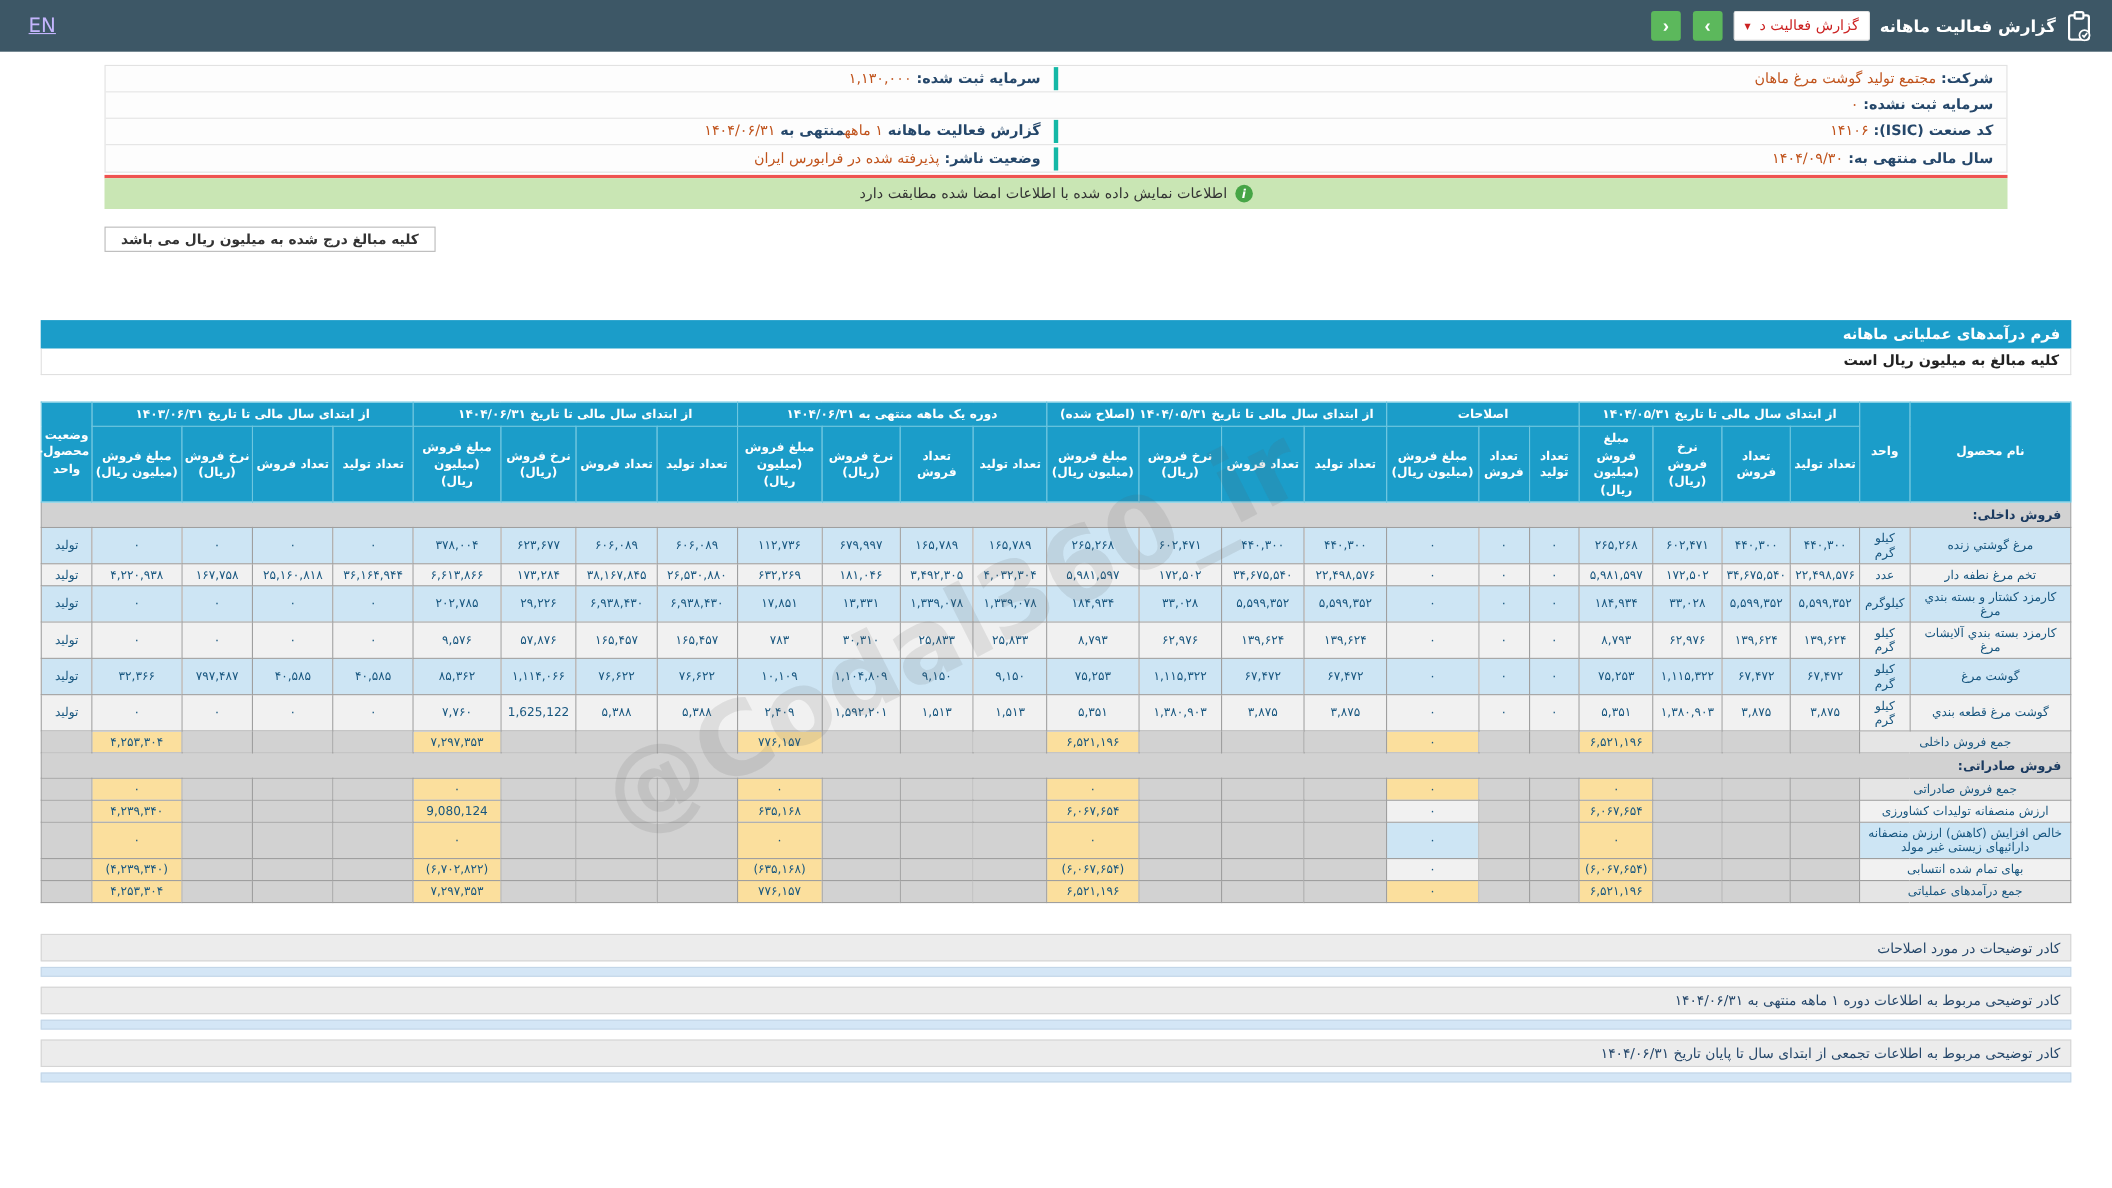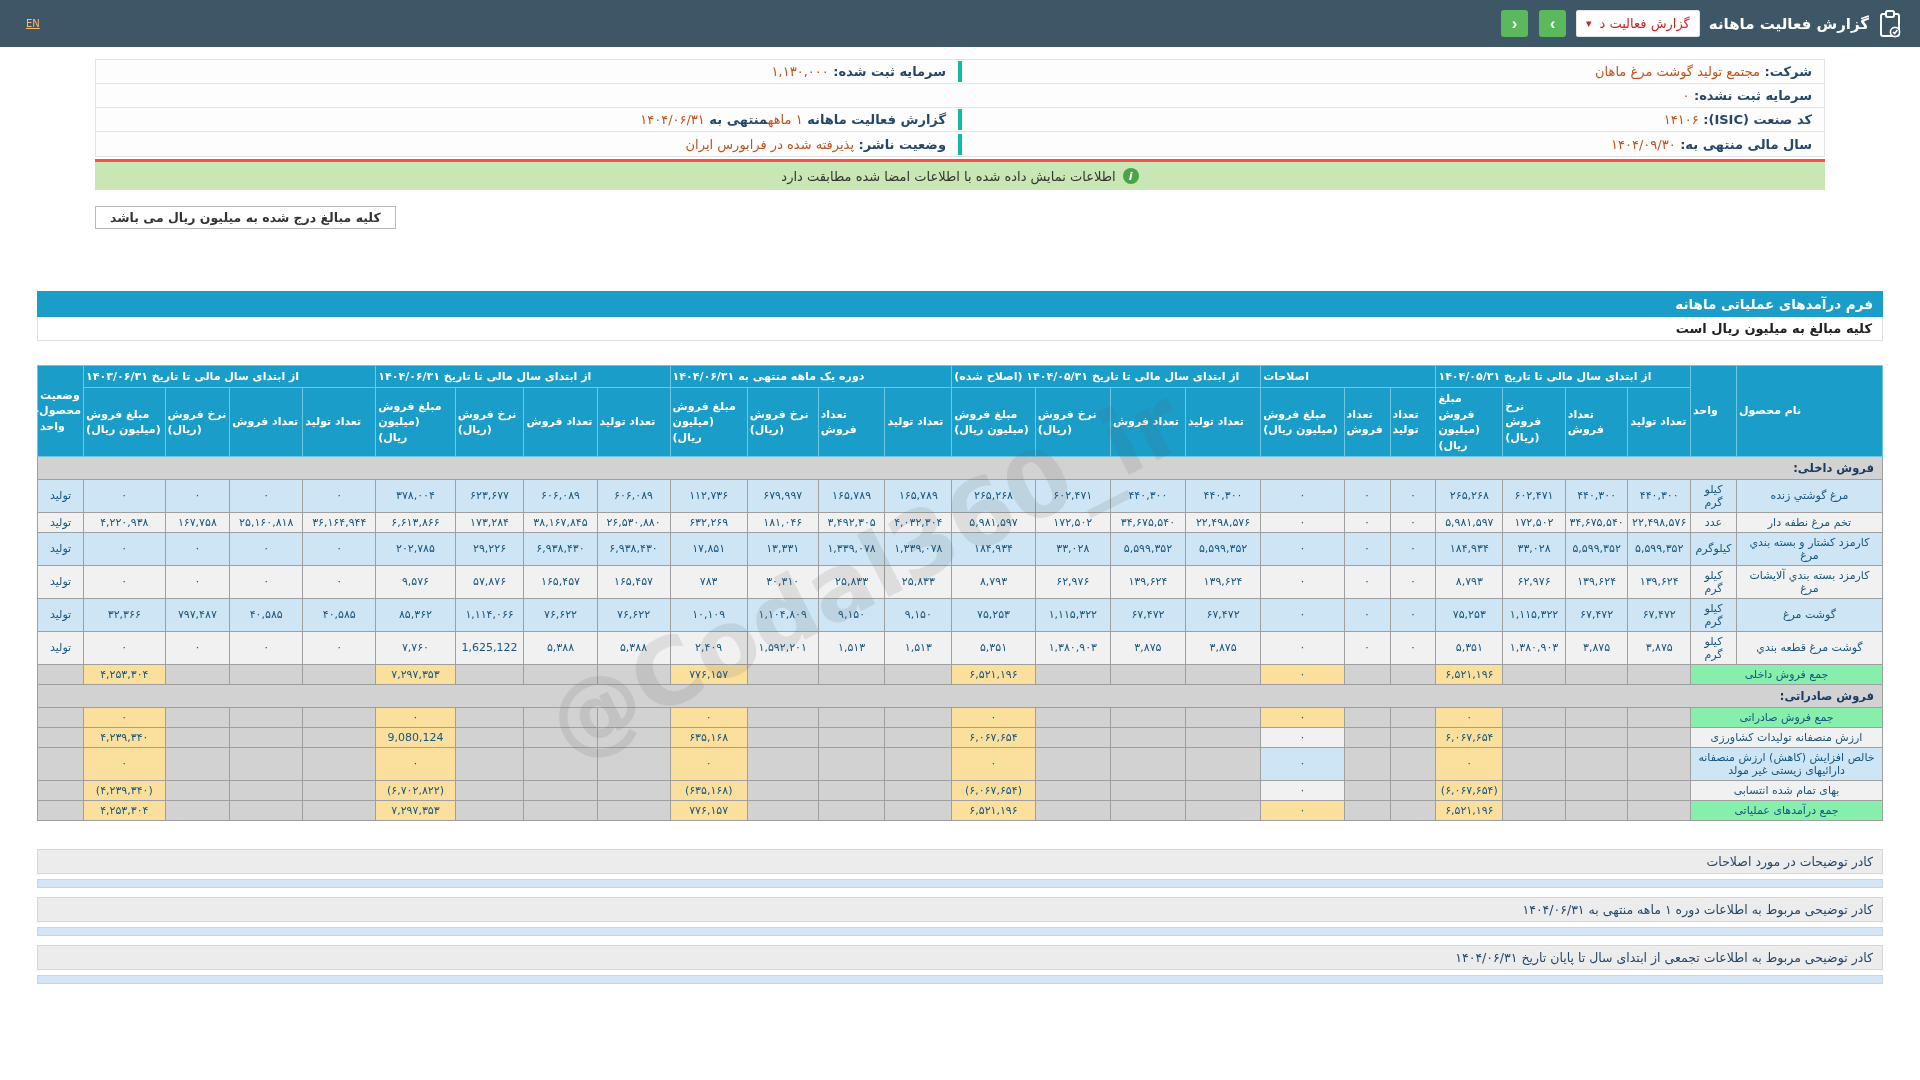--- a/index.html
+++ b/index.html
@@ -12,21 +12,21 @@
     justify-content: space-between; padding: 0 18px 0 26px; color: #fff; }
   .nav-right { display: flex; align-items: center; gap: 9px; }
   .nav-title { font-size: 15px; font-weight: bold; color: #fff; }
   .nav-select { background: #fff; border: 1px solid #e3e3e3; border-radius: 2px;
     height: 27px; display: flex; align-items: center; gap: 8px; padding: 0 9px;
     font-size: 13px; color: #cc2222; cursor: pointer; min-width: 118px; }
   .nav-select .caret { color: #cc2222; font-size: 11px; }
   .nav-btn { width: 27px; height: 27px; background: #5cb85c; color: #fff; border: none;
     border-radius: 3px; font-size: 17px; font-weight: bold; line-height: 25px;
     cursor: pointer; margin: 0 1px; }
-  .lang-link { color: #fdba74; font-size: 10px; text-decoration: underline; cursor: pointer; }
+  .lang-link { color: #c4b5fd; font-size: 18px; text-decoration: underline; cursor: pointer; }
   .clip-icon { width: 24px; height: 28px; display: inline-block; }
 
   
   .company-wrap { margin: 12px 95px 0 95px; border: 1px solid #e2e2e2; background: #fdfdfd; }
   .c-row { display: flex; border-bottom: 1px solid #e4e4e4; min-height: 24px; align-items: center; }
   .c-row:last-child { border-bottom: none; }
   .c-cell { flex: 1; padding: 3px 12px; font-size: 13px; text-align: right; }
   .c-cell + .c-cell { border-left: none; border-right: 4px solid #14b8a6; }
   .c-lbl { color: #25476a; font-weight: bold; }
   .c-val { color: #c0531c; }
@@ -44,34 +44,34 @@
   
   .form-wrap { margin: 62px 37px 0 37px; position: relative; }
   .form-title { background: #1b9dc9; color: #fff; font-size: 13.5px; font-weight: bold;
     padding: 5px 10px; text-align: right; }
   .form-subtitle { border: 1px solid #e0e0e0; border-top: none; padding: 4px 10px;
     font-size: 13px; font-weight: bold; color: #222; text-align: right; background: #fff; }
 
   .table-wrap { margin-top: 24px; position: relative; }
   table.main { width: 100%; border-collapse: collapse; table-layout: fixed; }
   table.main th { background: #1b9dc9; color: #fff; border: 1px solid #6ec6df;
-    font-size: 11px; font-weight: bold; padding: 3px 2px; line-height: 1.4; text-align: left; }
+    font-size: 11px; font-weight: bold; padding: 3px 2px; line-height: 1.4; text-align: center; }
   table.main td { border: 1px solid #9f9f9f; font-size: 11px; color: #17567f;
     padding: 3px 3px; text-align: center; vertical-align: middle; overflow: hidden; }
   td.num { direction: ltr; white-space: nowrap; }
   td.name-cell { text-align: right; padding-right: 6px; color: #17456e; }
   tr.rb td { background: #cde5f4; }
   tr.rw td { background: #f1f1f1; }
   tr.sec-row td { background: #d2d2d2; color: #1a3a60; font-weight: bold;
     text-align: right; padding: 4px 8px; font-size: 11.5px; }
   td.c-empty { background: #d2d2d2; }
   td.c-y { background: #fbdf9d; }
   td.c-w { background: #f1f1f1; }
   td.c-b { background: #cde5f4; }
-  td.lbl-cream { background: #86efac; text-align: right; padding-right: 6px; color: #17456e; }
+  td.lbl-cream { background: #e5e5e5; text-align: right; padding-right: 6px; color: #17456e; }
   td.lbl-white { background: #f1f1f1; text-align: right; padding-right: 6px; color: #17456e; }
   td.lbl-blue  { background: #cde5f4; text-align: right; padding-right: 6px; color: #17456e; }
   td.red { color: #e11818; }
 
   .watermark { position: absolute; top: 34%; left: 26%; transform: rotate(-27deg);
     font-size: 92px; font-weight: bold; color: rgba(90,90,90,0.13);
     pointer-events: none; direction: ltr; white-space: nowrap; z-index: 5; }
 
   
   .footers { margin: 28px 37px 0 37px; }

